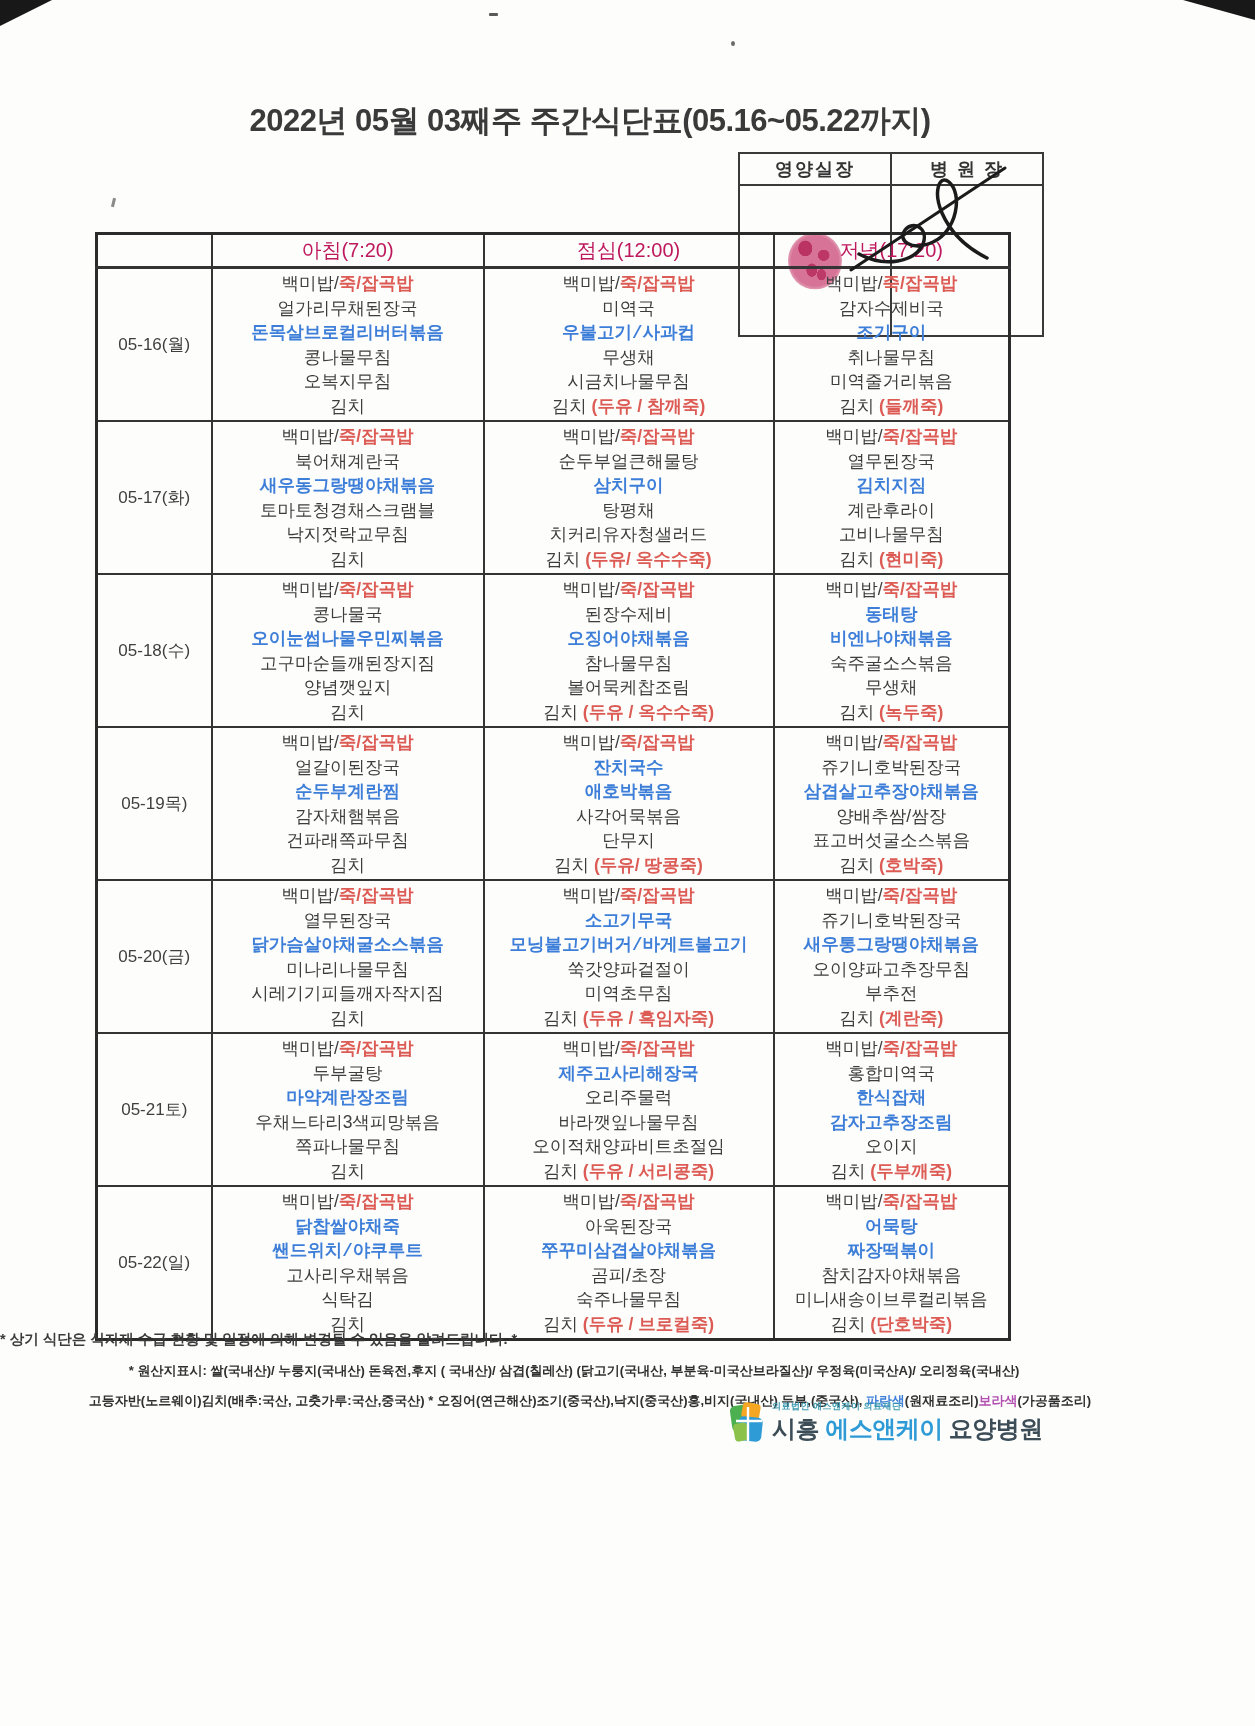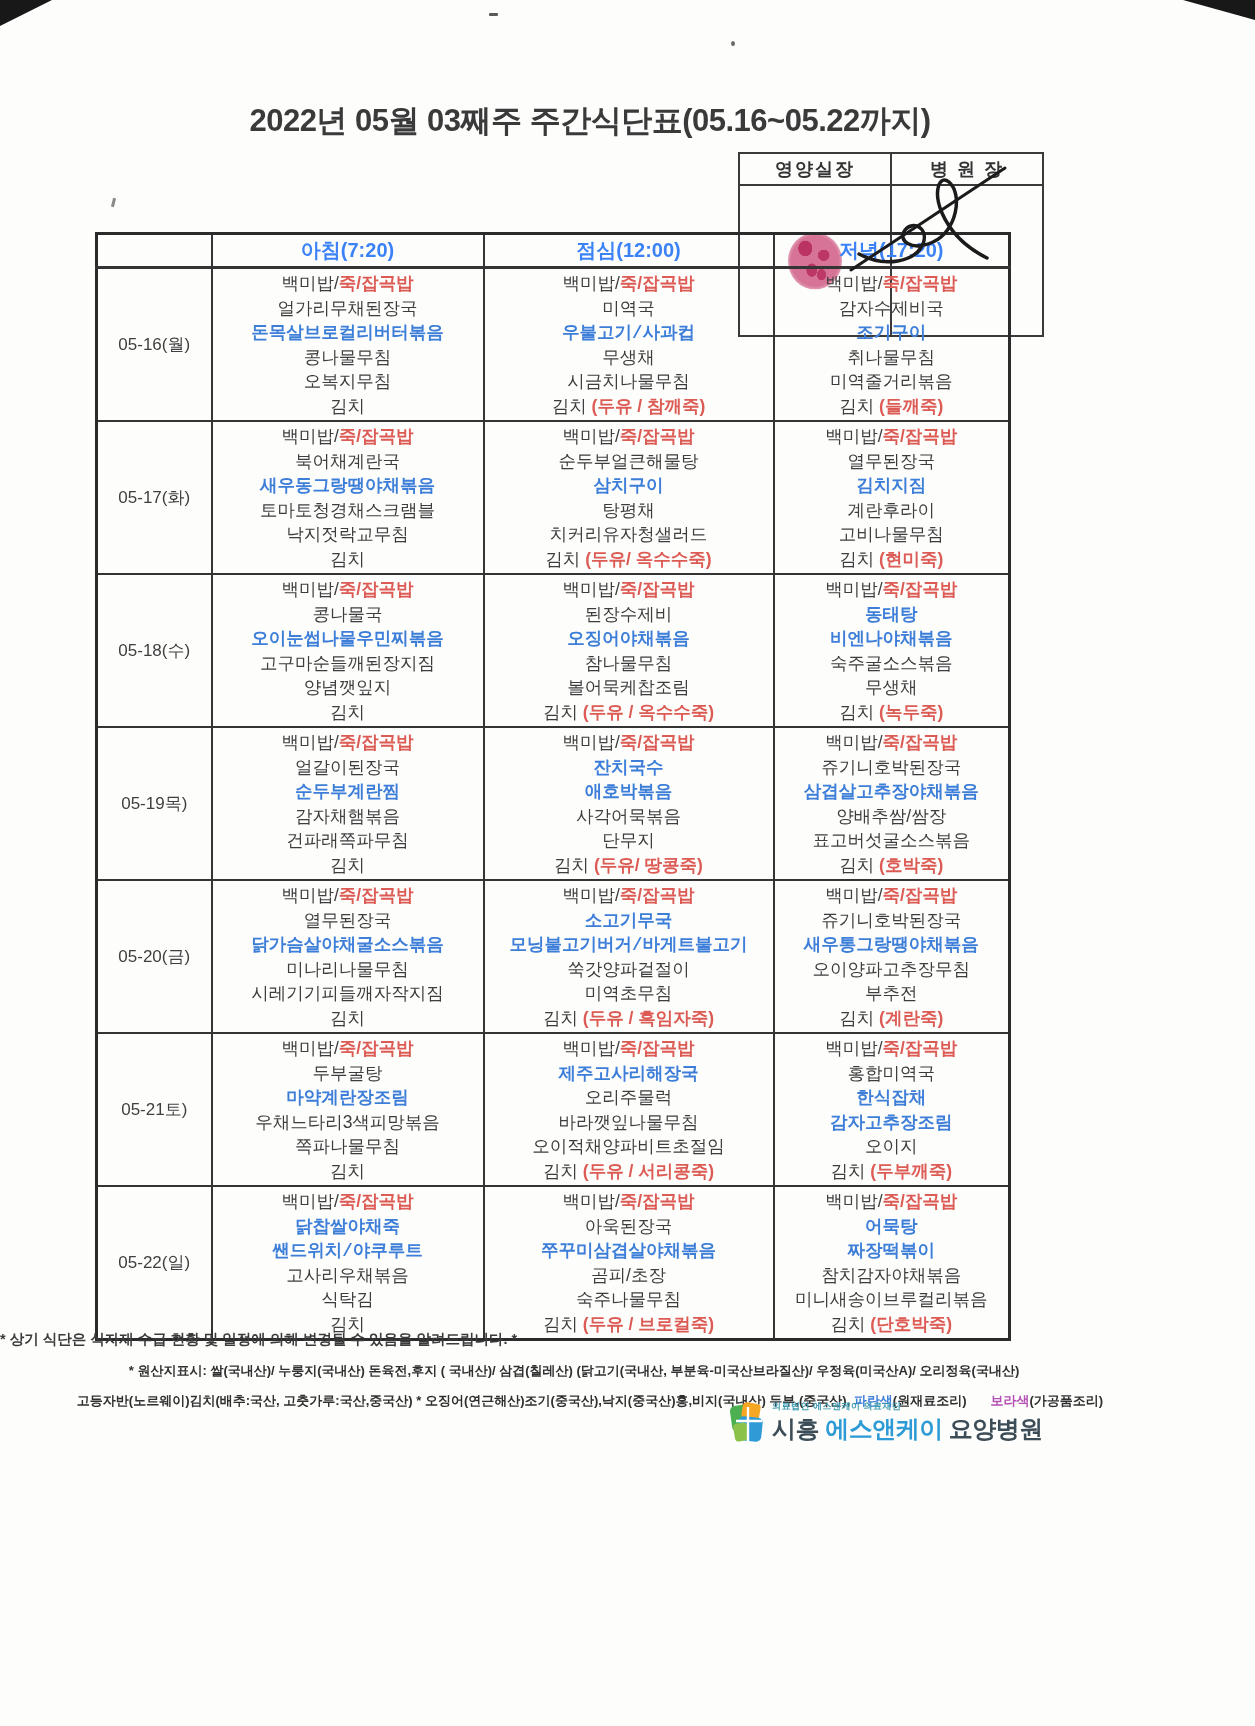--- a/index.html
+++ b/index.html
@@ -44,39 +44,39 @@
       radial-gradient(ellipse at 50% 50%, rgba(204,80,124,.8) 0 62%, rgba(204,80,124,.4) 76%, transparent 77%);
   }
   .signature{position:absolute;left:845px;top:158px;width:175px;height:118px;z-index:6;pointer-events:none;}
 
   
   .menu-table{
     position:absolute;top:232px;left:95px;width:913px;border-collapse:collapse;table-layout:fixed;
     background:transparent;
   }
   .menu-table th,.menu-table td{border:2px solid #343434;}
-  .menu-table thead th{height:29px;font-size:20px;font-weight:700;color:#3b82f6;text-align:center;border-bottom-width:3px;}
+  .menu-table thead th{height:29px;font-size:20px;font-weight:400;color:#be185d;text-align:center;border-bottom-width:3px;}
   .menu-table{border:3px solid #2b2b2b;}
   .date-cell{width:115px;text-align:center;font-size:17px;color:#3f3f3f;}
   .meal-cell{vertical-align:middle;padding:2px 12px;}
   .menu-line{height:24.5px;line-height:24.5px;text-align:center;font-size:17.5px;white-space:nowrap;}
   .c-k{color:var(--ink);}
   .c-r{color:var(--red);font-weight:700;}
   .c-b{color:var(--blue);font-weight:700;font-family:Liberation Mono, monospace;}
   tbody tr{height:151px;}
 
   
   .foot-note{position:absolute;top:1330px;left:0;width:1100px;
     font-size:14.5px;font-weight:600;color:#3b3b3b;}
   .foot-origin1{position:absolute;top:1362px;left:0;width:1100px;text-align:center;
     font-size:13px;font-weight:700;color:#2f2f2f;padding-left:24px;}
   .foot-origin2{position:absolute;top:1392px;left:0;width:1180px;text-align:center;
     font-size:13px;font-weight:700;color:#2f2f2f;}
   .w-blue{color:var(--blue);}
-  .w-purple{color:var(--purple);padding-left:24px;}
+  .w-purple{color:var(--purple);}
 
   
   .logo{position:absolute;top:1400px;left:728px;display:flex;align-items:center;gap:6px;}
   .logo-mark{width:38px;height:44px;position:relative;flex:0 0 auto;}
   .logo-text .small{font-size:9px;color:#3b9ab0;font-weight:700;letter-spacing:.5px;}
   .logo-text .name{font-size:24px;font-weight:700;color:#3c4d57;letter-spacing:-.5px;}
   .logo-text .name .mid{color:#2e9bd6;}
 </style>
 </head>
 <body>

